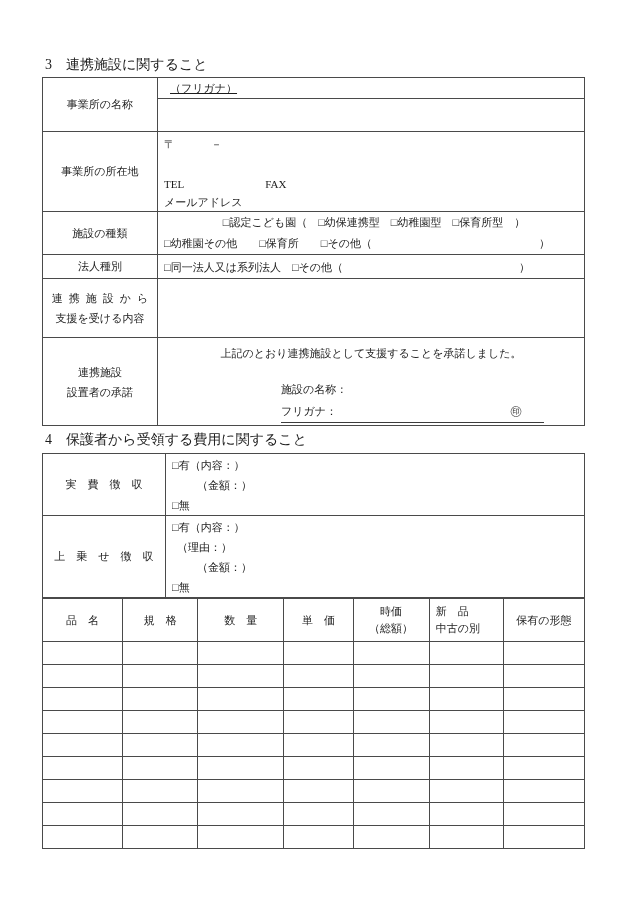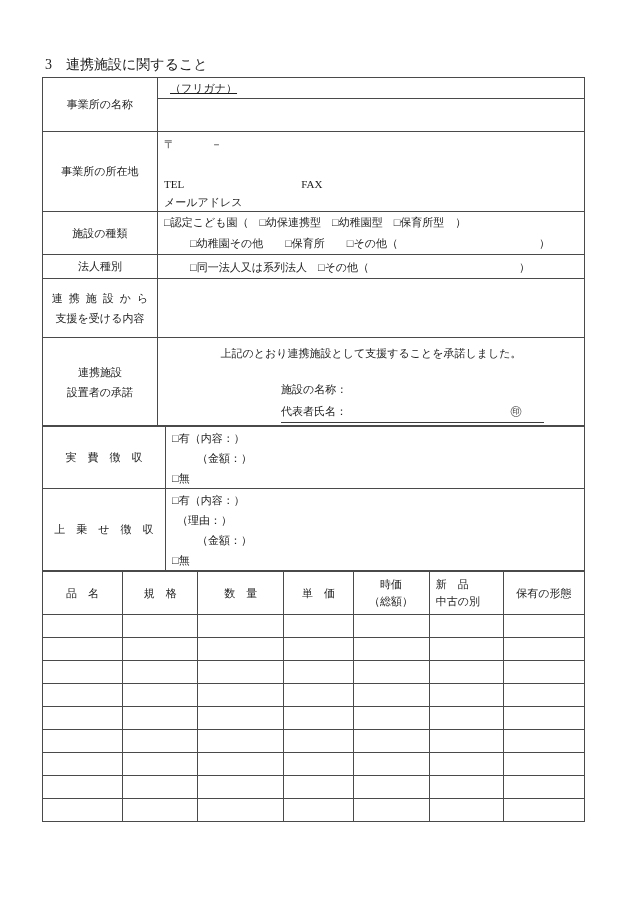--- a/index.html
+++ b/index.html
@@ -11,31 +11,31 @@
   }
   .page { width:630px; height:915px; padding:58px 45px 0 42px; position:relative; }
   .sec-title { font-size:14px; line-height:14px; margin-left:3px; }
   .mb5 { margin-bottom:5px; }
   table { width:100%; border-collapse:collapse; table-layout:fixed; }
   td,th { border:1px solid #4a4a4a; vertical-align:middle; font-weight:normal; font-size:11px; }
   .lbl { text-align:center; background:#fff; }
   .lbl .l2 { line-height:20px; }
   .ls6 { letter-spacing:6px; text-indent:6px; }
   .pad { padding-left:6px; }
-  .flexline { display:flex; line-height:20px;margin-left:26px; }
+  .flexline { display:flex; line-height:20px; }
   .flexline .grow { flex:1 1 auto; }
   .t-title-gap { margin-top:7px; margin-bottom:6px; }
   .t5-gap { margin-top:8px; margin-bottom:5px; }
   .furigana { line-height:20px; padding-left:12px;text-decoration:underline; }
   .addr-l1 { line-height:18px; padding-top:2px; padding-left:6px; }
   .addr-gap { height:22px; }
   .addr-ln { line-height:18px; padding-left:6px; }
   .dash { margin-left:36px; }
-  .fax { margin-left:117px; }
-  .two-line-cell div { line-height:21px; }
+  .fax { margin-left:81px; }
+  .two-line-cell div { line-height:21px;text-align:center; }
   .consent-statement { text-align:center; line-height:18px; padding-top:6px; }
   .consent-gap { height:16px; }
   .consent-ln { line-height:22px; padding-left:123px; }
   .u-line { display:inline-flex; width:263px; border-bottom:1px solid #3c3c3c; align-items:baseline; }
   .u-line .grow { flex:1 1 auto; }
   .seal { margin-right:22px; font-size:12px; }
   .s4line { display:flex; line-height:20px; }
   .pl6 { padding-left:6px; } .pl11 { padding-left:11px; } .pl31 { padding-left:31px; }
   .mr34 { margin-right:34px; } .mr54 { margin-right:54px; }
   .mr69 { margin-right:69px; } .mr93 { margin-right:93px; }
@@ -105,30 +105,31 @@
         <td class="lbl">
           <div class="l2">連携施設</div>
           <div class="l2">設置者の承諾</div>
         </td>
         <td style="vertical-align:top">
           <div class="consent-statement">上記のとおり連携施設として支援することを承諾しました。</div>
           <div class="consent-gap"></div>
           <div class="consent-ln">施設の名称：</div>
           <div class="consent-ln">
             <span class="u-line">
-              <span>代表者氏名：</span>
+              <span>フリガナ：</span>
               <span class="grow"></span>
               <span class="seal">㊞</span>
             </span>
           </div>
         </td>
       </tr>
     </tbody>
   </table>
 
+  <div class="sec-title t-title-gap">4　保護者から受領する費用に関すること</div>
 
   <table>
     <colgroup>
         <col style="width:123px">
         <col>
       </colgroup>
     <tbody>
       <tr style="height:62px">
         <td class="lbl">実　費　徴　収</td>
         <td class="s4cell">

